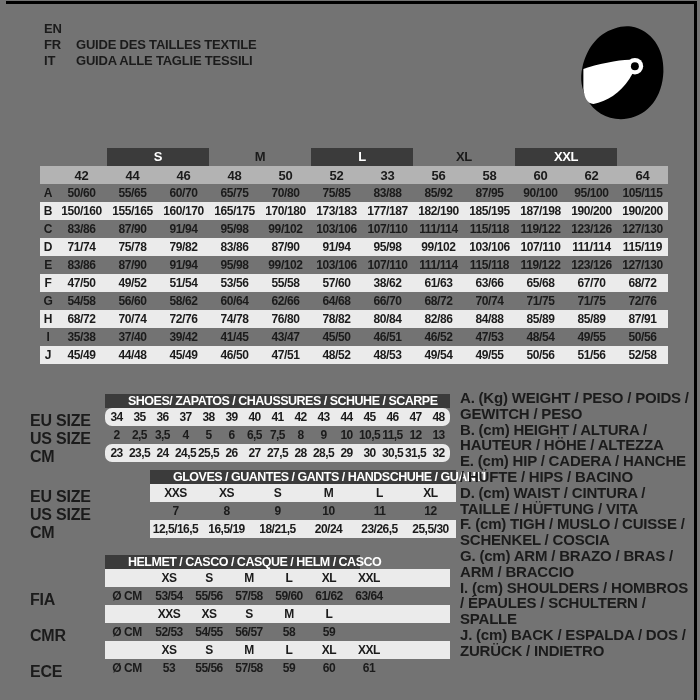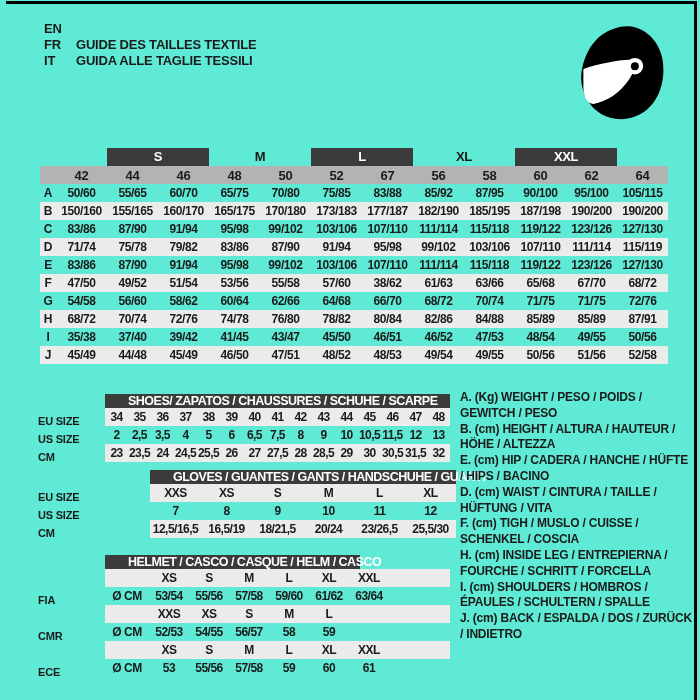--- a/index.html
+++ b/index.html
@@ -1,17 +1,17 @@
 <!DOCTYPE html>
 <html><head>
 <meta charset="utf-8">
 <style>
   html,body{margin:0;padding:0;background:#fff;}
   .page{
-    position:relative;width:700px;height:700px;background:#5eead4;
+    position:relative;width:700px;height:700px;background:#737373;
     font-family:"Liberation Sans",sans-serif;font-weight:700;color:#1b1b1b;
     overflow:hidden;
   }
   .border-top{position:absolute;left:6px;top:1px;width:691px;height:3px;background:#000;}
   .border-right{position:absolute;right:3px;top:1px;width:3px;height:699px;background:#000;}
 
   
   .lang-block{position:absolute;left:44px;top:21px;font-size:13px;line-height:16px;letter-spacing:-0.2px;}
   .lang-row{display:flex;}
   .lang-code{width:32px;}
@@ -28,32 +28,32 @@
   .band-row{background:#b3b3b3;font-size:13px;letter-spacing:-0.3px;}
   .stripe{background:#ebebeb;}
   .mt-cell.letter{text-align:center;}
 
   
   .dark-title{background:#3b3b3b;color:#fff;height:14px;display:flex;align-items:center;padding-left:23px;font-size:12.5px;letter-spacing:-0.5px;white-space:nowrap;}
   .sec-table{position:absolute;}
   .shoes-table{left:105px;top:394px;width:345px;}
   .gloves-table{left:105px;top:470px;width:306px;margin-left:45px;}
   .helmet-table{left:105px;top:555px;width:345px;}
-  .sh-row{display:grid;grid-template-columns:repeat(15,1fr);height:18px;align-items:center;text-align:center;font-size:12px;letter-spacing:-0.6px;white-space:nowrap;}
+  .sh-row{display:grid;grid-template-columns:repeat(15,1fr);height:18px;align-items:center;text-align:center;font-size:12px;letter-spacing:-0.6px;white-space:nowrap;border-radius:7px;}
   .gl-row{display:grid;grid-template-columns:repeat(6,51px);height:18px;align-items:center;text-align:center;font-size:12px;letter-spacing:-0.5px;white-space:nowrap;}
   .hm-row{display:grid;grid-template-columns:44px repeat(6,40px) 1fr;height:18px;align-items:center;text-align:center;font-size:12px;letter-spacing:-0.5px;white-space:nowrap;}
   .hm-title{width:232px;}
   .gray{background:#ebebeb;}
   .cell{overflow:visible;}
 
   
-  .side-label{position:absolute;left:38px;font-size:11px;line-height:12px;letter-spacing:-0.2px;}
-
-  
-  .legend{position:absolute;left:460px;top:390px;width:233px;font-size:12px;line-height:15.8px;letter-spacing:-0.2px;}
+  .side-label{position:absolute;left:30px;font-size:16px;line-height:12px;letter-spacing:-0.2px;}
+
+  
+  .legend{position:absolute;left:460px;top:390px;width:233px;font-size:15px;line-height:15.8px;letter-spacing:-0.2px;}
 </style>
 </head>
 <body>
 
 <div class="page" id="page">
   <div class="border-top"></div>
   <div class="border-right"></div>
 
   <div class="lang-block" id="lang-block">
       <div class="lang-row">
@@ -87,21 +87,21 @@
         <div class="size-box" style="grid-column: 11 / 13;">XXL</div>
       </div>
       <div class="mt-row band-row">
         <div class="mt-cell"></div>
         <div class="mt-cell">42</div>
         <div class="mt-cell">44</div>
         <div class="mt-cell">46</div>
         <div class="mt-cell">48</div>
         <div class="mt-cell">50</div>
         <div class="mt-cell">52</div>
-        <div class="mt-cell">67</div>
+        <div class="mt-cell">33</div>
         <div class="mt-cell">56</div>
         <div class="mt-cell">58</div>
         <div class="mt-cell">60</div>
         <div class="mt-cell">62</div>
         <div class="mt-cell">64</div>
       </div>
       <div class="mt-row">
         <div class="mt-cell letter">A</div>
         <div class="mt-cell">50/60</div>
         <div class="mt-cell">55/65</div>
@@ -399,21 +399,21 @@
         </div>
       </div>
   </div>
 
   <div class="legend" id="legend">
       <div class="legend-item">A. (Kg) WEIGHT / PESO / POIDS / GEWITCH / PESO</div>
       <div class="legend-item">B. (cm) HEIGHT / ALTURA / HAUTEUR / HÖHE / ALTEZZA</div>
       <div class="legend-item">E. (cm) HIP / CADERA / HANCHE / HÜFTE / HIPS / BACINO</div>
       <div class="legend-item">D. (cm) WAIST / CINTURA / TAILLE / HÜFTUNG / VITA</div>
       <div class="legend-item">F. (cm) TIGH / MUSLO / CUISSE / SCHENKEL / COSCIA</div>
-      <div class="legend-item">H. (cm) INSIDE LEG / ENTREPIERNA / FOURCHE / SCHRITT / FORCELLA</div>
+      <div class="legend-item">G. (cm) ARM / BRAZO / BRAS / ARM / BRACCIO</div>
       <div class="legend-item">I. (cm) SHOULDERS / HOMBROS / ÉPAULES / SCHULTERN / SPALLE</div>
       <div class="legend-item">J. (cm) BACK / ESPALDA / DOS / ZURÜCK / INDIETRO</div>
     </div>
 <div class="side-label" style="top: 415px;">EU SIZE</div>
     <div class="side-label" style="top: 433px;">US SIZE</div>
     <div class="side-label" style="top: 451px;">CM</div>
     <div class="side-label" style="top: 491px;">EU SIZE</div>
     <div class="side-label" style="top: 509px;">US SIZE</div>
     <div class="side-label" style="top: 527px;">CM</div>
     <div class="side-label" style="top: 594px;">FIA</div>

